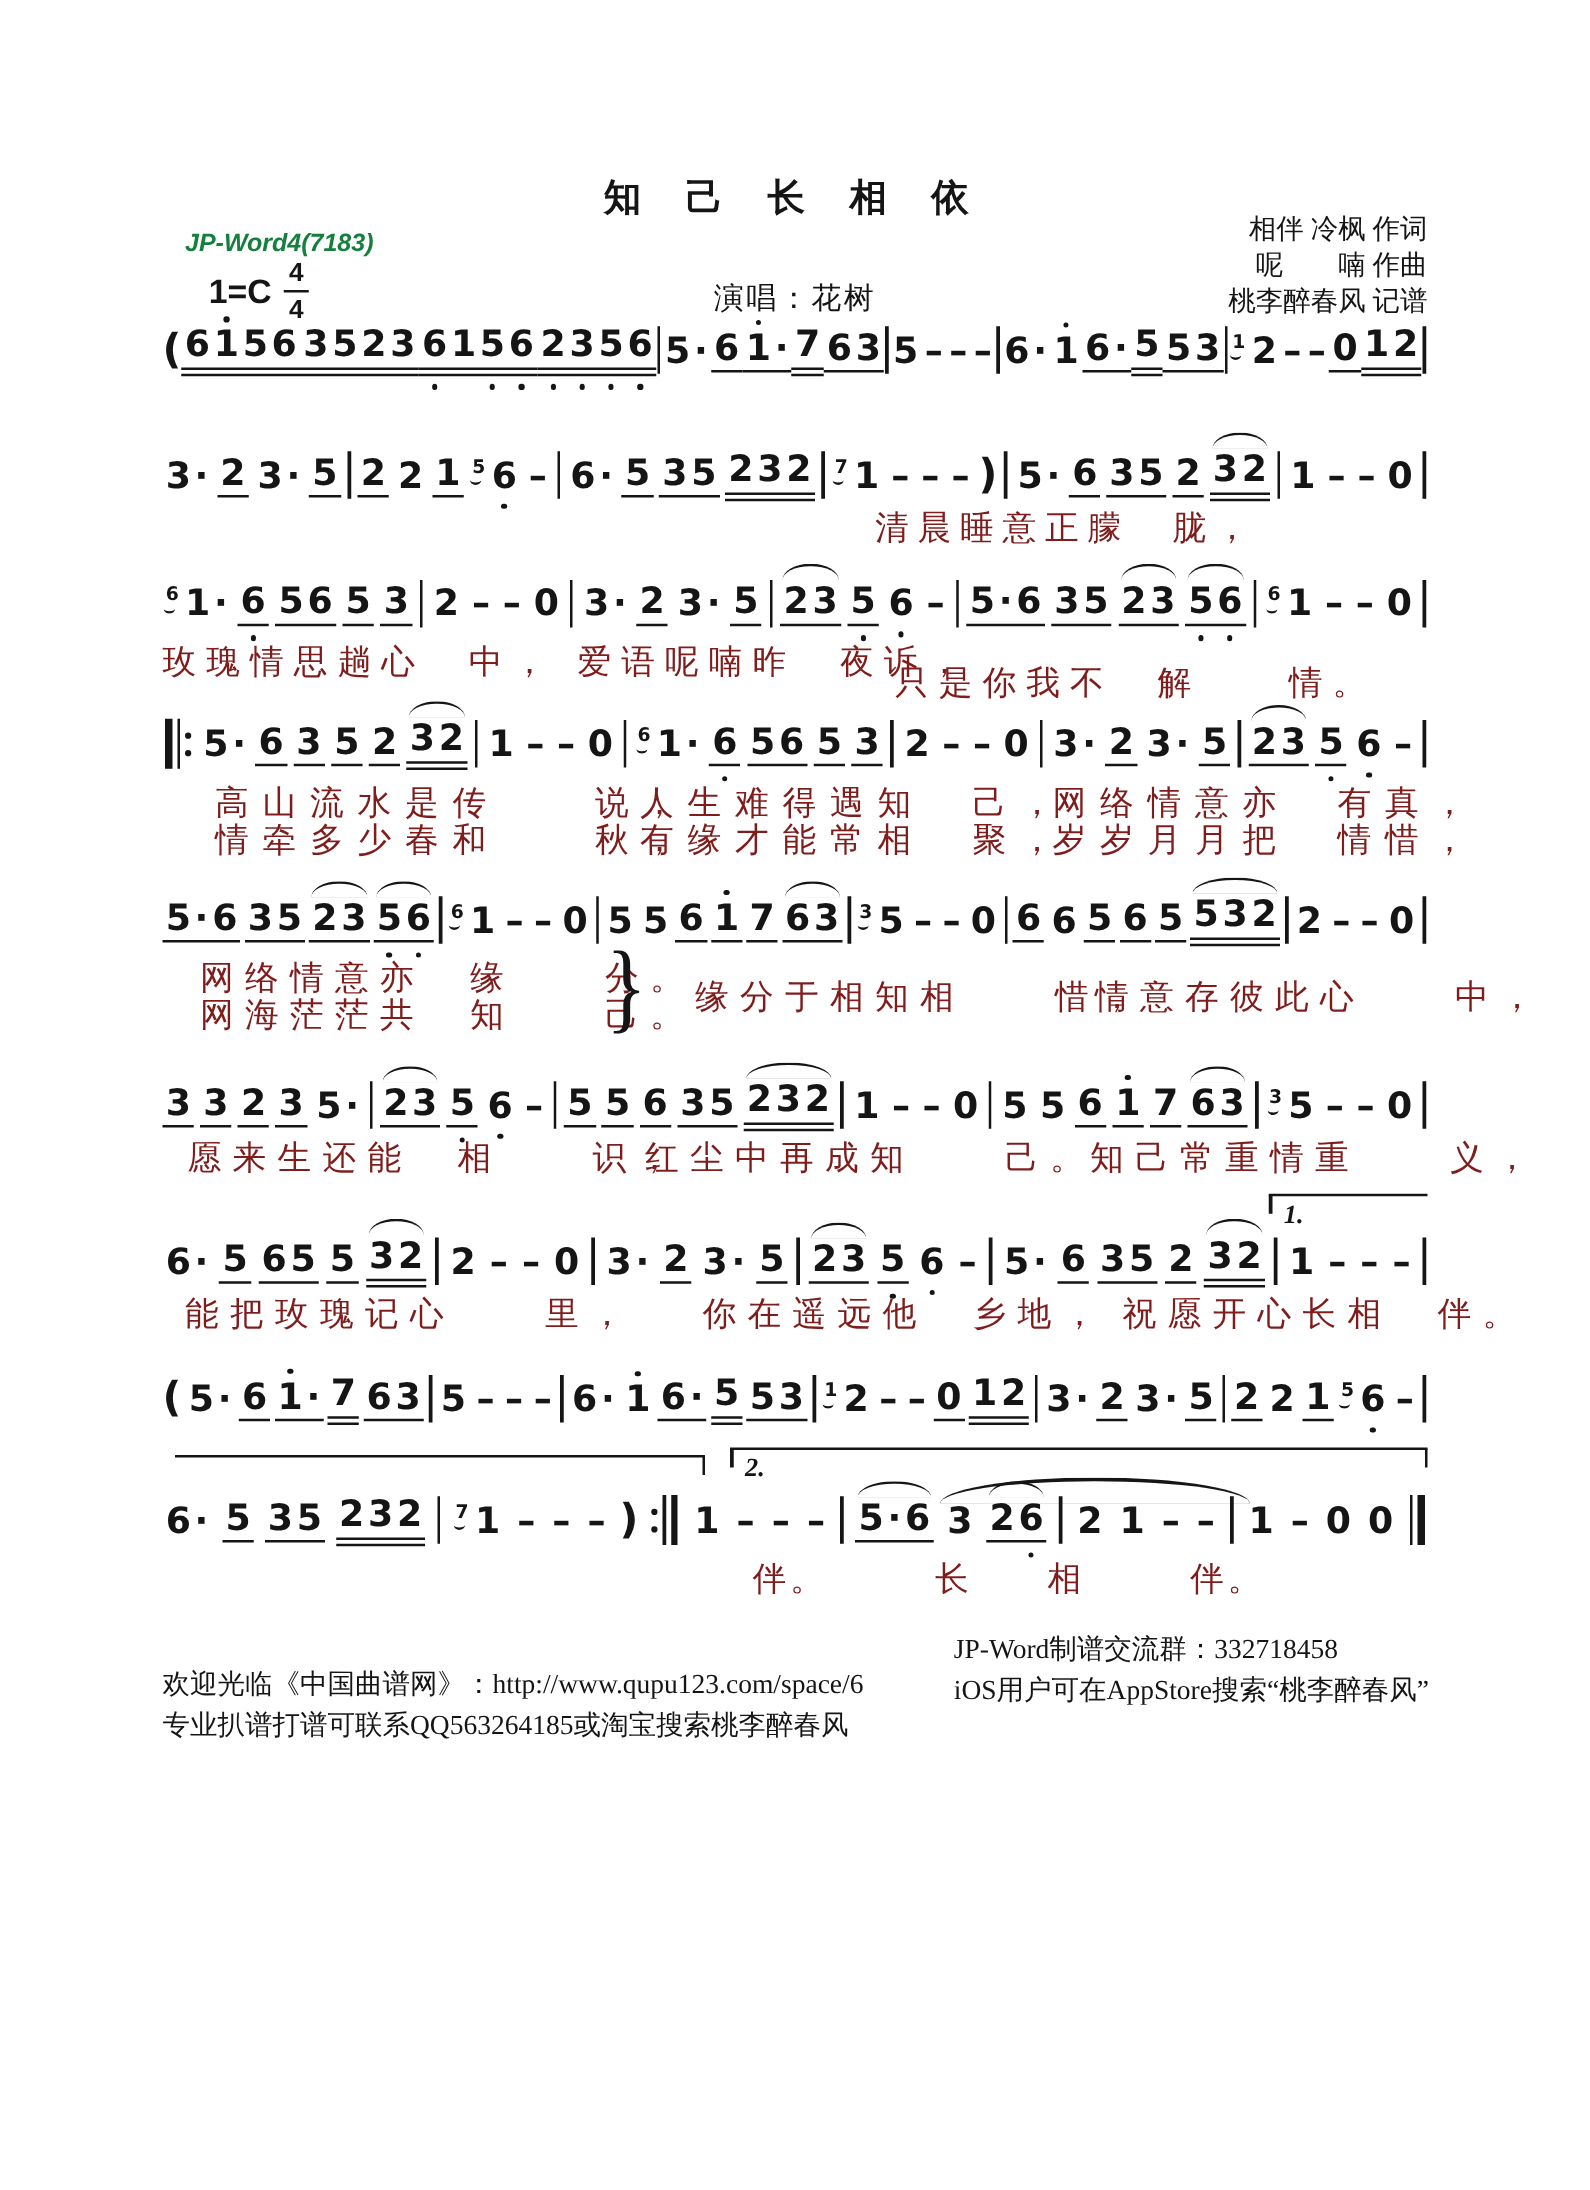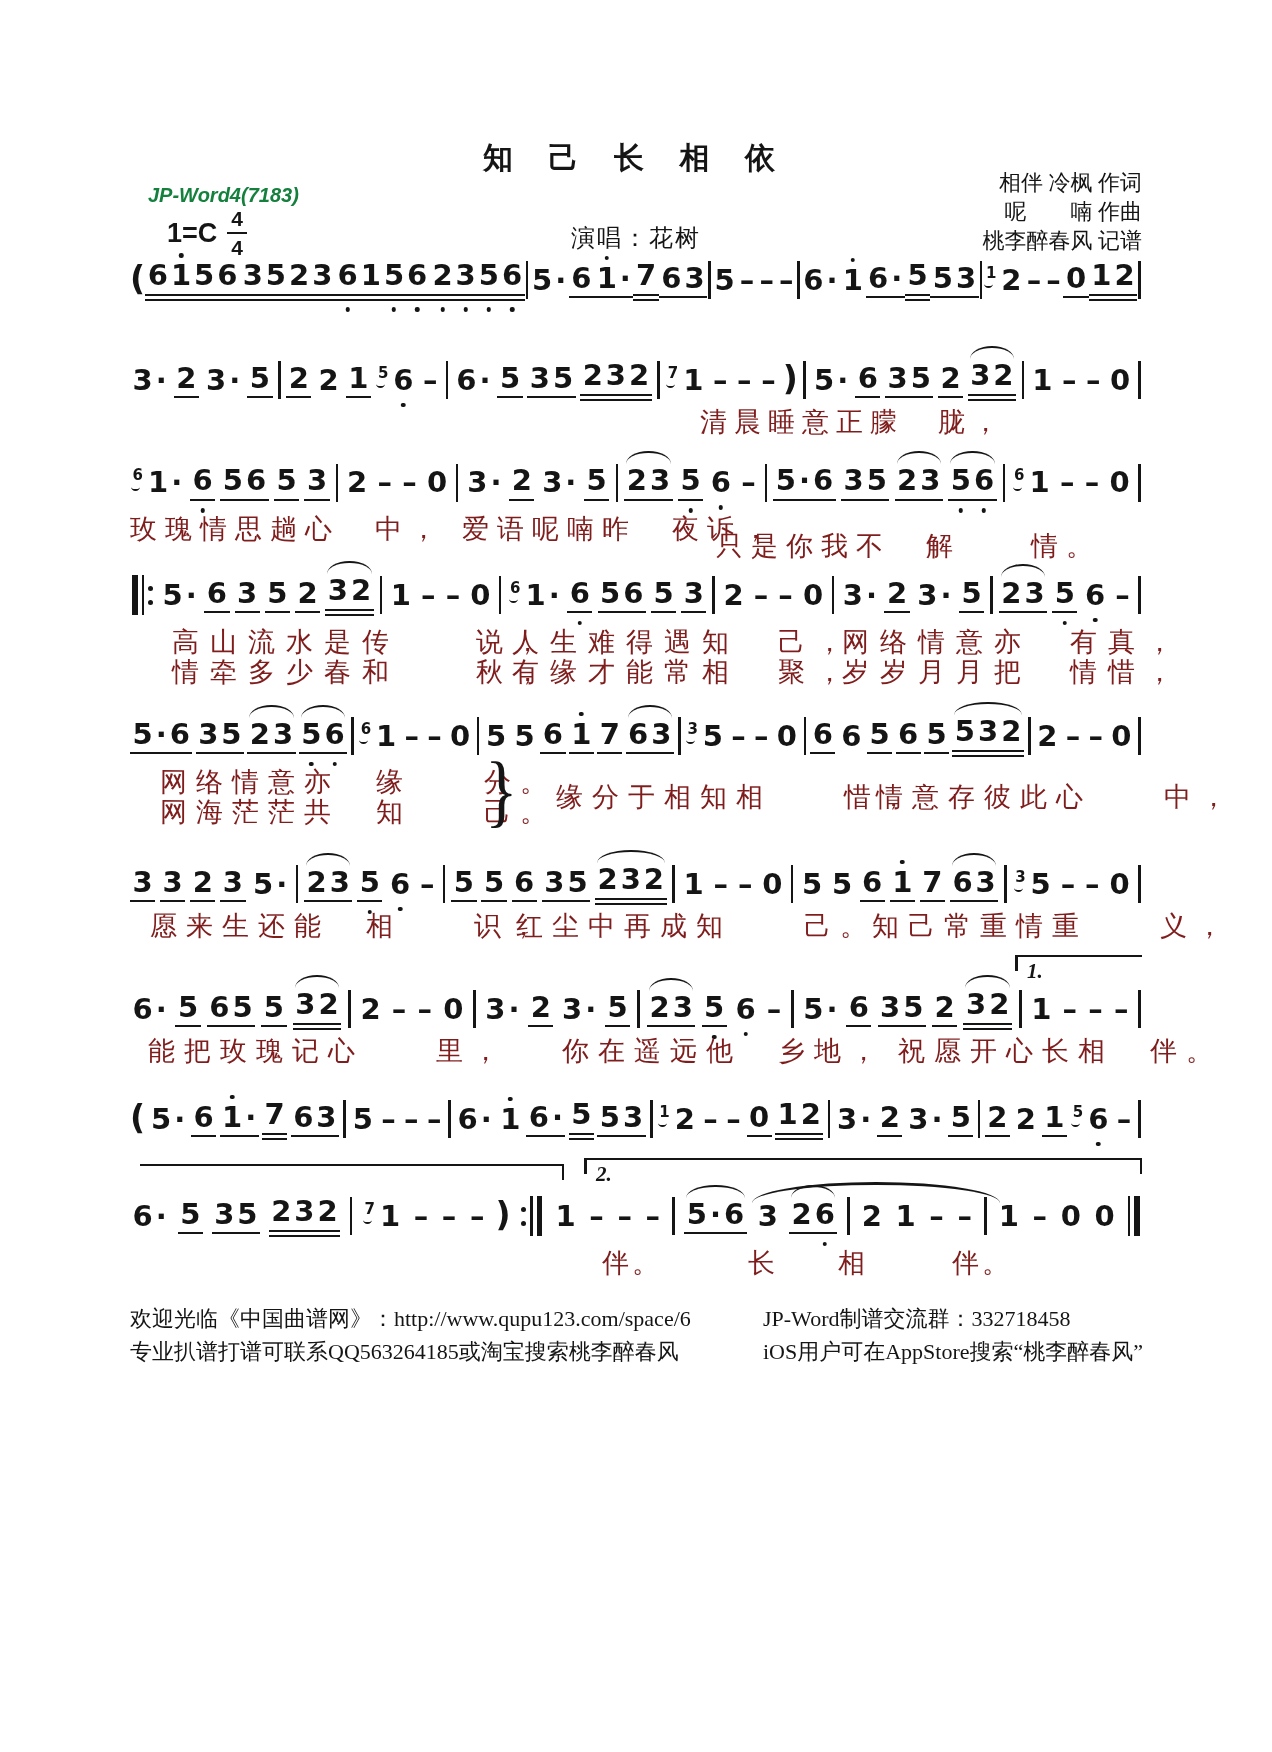--- a/index.html
+++ b/index.html
@@ -59,21 +59,21 @@
   .bigtie{position:absolute;height:18px;border-top:3px solid #151515;
     border-radius:50% 50% 0 0 / 100% 100% 0 0;}
   .brace{position:absolute;font-family:"Liberation Serif",serif;font-size:80px;font-weight:400;
     transform:scaleX(0.85);line-height:1;}
 
   
   .lyr{position:absolute;font-family:"Liberation Serif",serif;font-size:27px;white-space:pre;color:#7f1d1d;}
 
   
   .foot{position:absolute;font-size:22px;font-family:"Liberation Serif",serif;line-height:33px;white-space:pre;}
-  .foot.left{left:130px;top:1302px;}
+  .foot.left{left:130px;top:1330px;}
   .foot.right{left:763px;top:1302px;}
 </style>
 </head>
 <body>
 
 <div class="sheet">
   <div class="watermark">JP-Word4(7183)</div>
   <div class="title">知 己 长 相 依</div>
   <div class="subtitle">演唱：花树</div>
   <div class="credits"><span>相伴 冷枫 作词</span>

